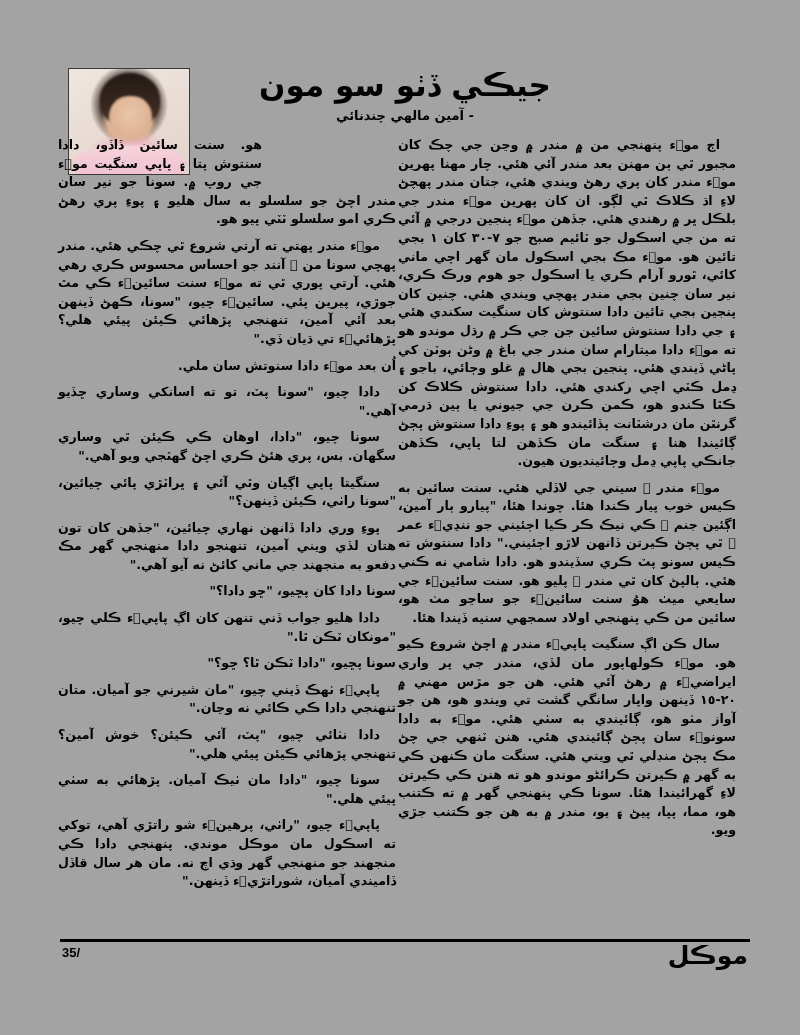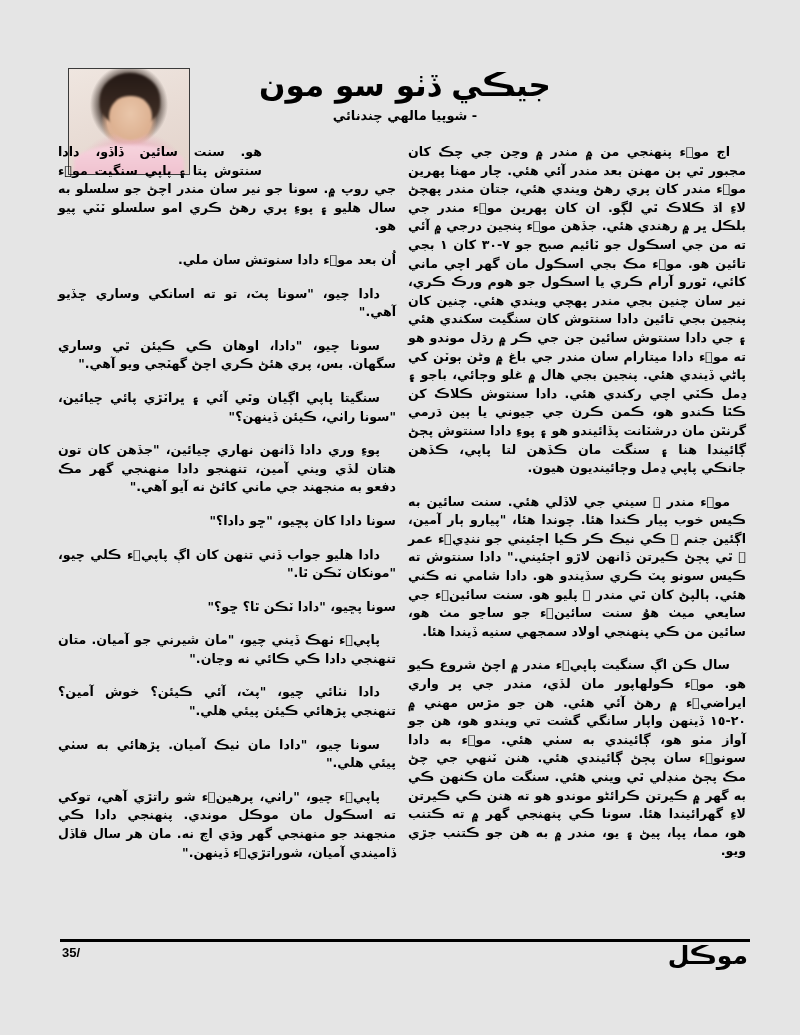--- a/index.html
+++ b/index.html
@@ -13,21 +13,21 @@
     height: 1035px;
     position: relative;
     overflow: hidden;
     font-family: "DejaVu Sans", "Liberation Sans", sans-serif;
     color: #000000;
   }
 
   .page {
     position: absolute;
     inset: 0;
-    background: #e5e5e5;
+    background: #a3a3a3;
   }
 
   
   .header {
     position: absolute;
     top: 60px;
     left: 60px;
     right: 50px;
     height: 115px;
   }
@@ -120,25 +120,25 @@
     top: 0;
     bottom: 0;
     width: 338px;
     direction: rtl;
     text-align: justify;
     text-justify: inter-word;
     font-size: 12.6px;
     line-height: 18.6px;
     font-weight: 700;
   }
-  .col-right { right: 6px; }
+  .col-right { right: 16px; }
   .col-left  { left: 0; }
 
   .col p {
-    margin: 15px 0 0 0;
+    margin: 8px 0 0 0;
     text-align: justify;
     text-indent: 0;
   }
   .col p.indent { text-indent: 16px; }
   .col p.last-center { text-align: right; }
 
   
   .col-left .photo-spacer {
     float: right;
     width: 134px;
@@ -189,34 +189,35 @@
 
     <div class="portrait">
       <div class="ph-bg"></div>
       <div class="ph-hair"></div>
       <div class="ph-face"></div>
       <div class="ph-shoulder"></div>
     </div>
 
     <div class="title">جيڪي ڏٺو سو مون</div>
 
-    <div class="byline">- شوپيا مالهي چندنائي</div>
+    <div class="byline">- آمين مالهي چندنائي</div>
   </div>
 
   <div class="columns">
 
     <div class="col col-right">
       <p class="indent">اڄ موۡء پنهنجي من ۾ مندر ۾ وڃن جي چڪ کان مجبور ٿي ٻن مهنن بعد مندر آئي هئي. چار مهنا پهرين موۡء مندر کان پري رهڻ ويندي هئي، جتان مندر پهچڻ لاءِ اڌ ڪلاڪ ٿي لڳو. ان کان پهرين موۡء مندر جي بلڪل ڀر ۾ رهندي هئي. جڏهن موۡء پنجين درجي ۾ آئي ته من جي اسڪول جو ٽائيم صبح جو ٧-٣٠ کان ١ بجي تائين هو. موۡء مڪ بجي اسڪول مان گهر اچي ماني کائي، ٿورو آرام ڪري يا اسڪول جو هوم ورڪ ڪري، نير سان چنين بجي مندر پهچي ويندي هئي. چنين کان پنجين بجي تائين دادا سنتوش کان سنگيت سکندي هئي ۽ جي دادا سنتوش سائين جن جي ڪر ۾ رڌل موندو هو ته موۡء دادا ميتارام سان مندر جي باغ ۾ وڻن ٻوٽن کي پاڻي ڏيندي هئي. پنجين بجي هال ۾ غلو وڄائي، باجو ۽ ڍمل ڪٽي اچي رکندي هئي. دادا سنتوش ڪلاڪ کن ڪٿا ڪندو هو، ڪمن ڪرن جي جيوني يا ٻين ڌرمي گرنٿن مان درشٽانت پڏائيندو هو ۽ پوءِ دادا سنتوش پڄڻ ڳائيندا هنا ۽ سنگت مان ڪڏهن لتا پاپي، ڪڏهن جانڪي پاپي ڍمل وڄائينديون هيون.</p>
       <p class="indent">موۡء مندر ۾ سيني جي لاڏلي هئي. سنت سائين به ڪيس خوب پيار ڪندا هئا. چوندا هئا، "پيارو ٻار آمين، اڳئين جنم ۾ ڪي نيڪ ڪر ڪيا اڄئيني جو ننڍيۡء عمر ۾ ٿي پڄڻ ڪيرتن ڏانهن لاڙو اڄئيني." دادا سنتوش ته ڪيس سونو پٽ ڪري سڏيندو هو. دادا شامي نه ڪني هئي. ٻالپڻ کان ٿي مندر ۾ پليو هو. سنت سائينۡء جي سايعي ميٺ هوُ سنت سائينۡء جو ساڃو مٺ هو، سائين من ڪي پنهنجي اولاد سمجهي سنيه ڏيندا هئا.</p>
       <p class="indent">سال ڪن اڳ سنگيت پاپيۡء مندر ۾ اچڻ شروع ڪيو هو. موۡء ڪولهاپور مان لڏي، مندر جي پر واري ايراضيۡء ۾ رهڻ آئي هئي. هن جو مڙس مهني ۾ ٢٠-١٥ ڏينهن واپار سانگي گشت تي ويندو هو، هن جو آواز مٺو هو، ڳائيندي به سٺي هئي. موۡء به دادا سونوۡء سان پڄڻ ڳائيندي هئي. هنن ٽنهي جي چڻ مڪ پڄڻ منڊلي ٿي ويني هئي. سنگت مان ڪنهن ڪي به گهر ۾ ڪيرتن ڪرائڻو موندو هو ته هنن ڪي ڪيرتن لاءِ گهرائيندا هئا. سونا ڪي پنهنجي گهر ۾ ته ڪتنب هو، مما، پپا، پيڻ ۽ يو، مندر ۾ به هن جو ڪتنب جڙي ويو.</p>
     </div>
 
     <div class="col col-left">
       <div class="photo-spacer"></div>
       <p>هو. سنت سائين ڏاڏو، دادا سنتوش پتا ۽ پاپي سنگيت موۡء جي روپ ۾. سونا جو نير سان مندر اچڻ جو سلسلو به سال هليو ۽ پوءِ پري رهڻ ڪري امو سلسلو ٽٽي پيو هو.</p>
+      <p class="indent">موۡء مندر پهتي ته آرتي شروع ٿي چڪي هئي. مندر پهچي سونا من ۾ آنند جو احساس محسوس ڪري رهي هئي. آرتي پوري ٿي ته موۡء سنت سائينۡء ڪي مٿ جوڙي، پيرين پئي. سائينۡء چيو، "سونا، ڪهڻ ڏينهن بعد آئي آمين، تنهنجي پڙهائي ڪيئن پيئي هلي؟ پڙهائيۡء تي ڌيان ڏي."</p>
       <p class="last-center">اُن بعد موۡء دادا سنوتش سان ملي.</p>
       <p class="indent">دادا چيو، "سونا پٽ، تو ته اسانکي وساري ڇڏيو آهي."</p>
       <p class="indent">سونا چيو، "دادا، اوهان ڪي ڪيئن ٿي وساري سگهان. بس، پري هئڻ ڪري اچڻ گهٽجي ويو آهي."</p>
       <p class="indent">سنگيتا پاپي اڳيان وٿي آئي ۽ ڀراٽڙي پائي چيائين، "سونا راٺي، ڪيئن ڏينهن؟"</p>
       <p class="indent">پوءِ وري دادا ڏانهن نهاري چيائين، "جڏهن کان تون هتان لڏي ويني آمين، تنهنجو دادا منهنجي گهر مڪ دفعو به منجهند جي ماني کائڻ نه آيو آهي."</p>
       <p class="last-center">سونا دادا کان پڇيو، "ڇو دادا؟"</p>
       <p class="indent">دادا هليو جواب ڏني تنهن کان اڳ پاپيۡء ڪلي چيو، "مونکان ٽڪن ٿا."</p>
       <p class="last-center">سونا پڇيو، "دادا ٽڪن ٿا؟ ڇو؟"</p>
       <p class="indent">پاپيۡء ٺهڪ ڏيني چيو، "مان شيرني جو آميان. متان تنهنجي دادا ڪي ڪائي نه وڃان."</p>
       <p class="indent">دادا نٺائي چيو، "پٽ، آئي ڪيئن؟ خوش آمين؟ تنهنجي پڙهائي ڪيئن پيئي هلي."</p>

